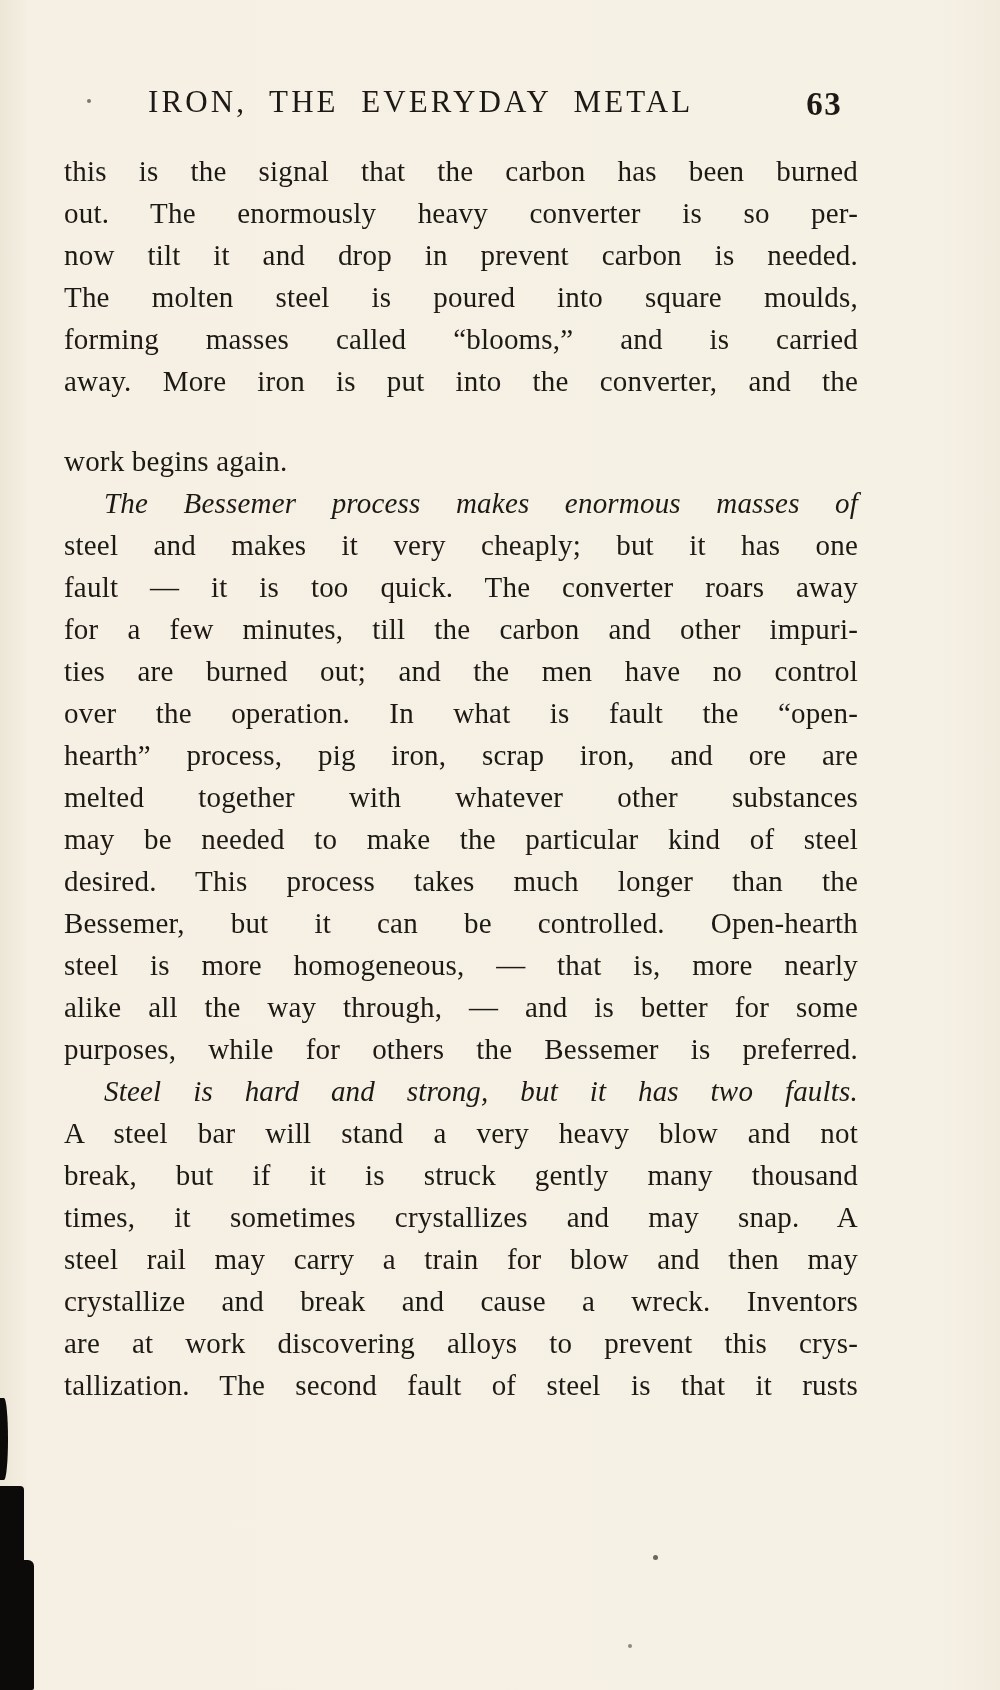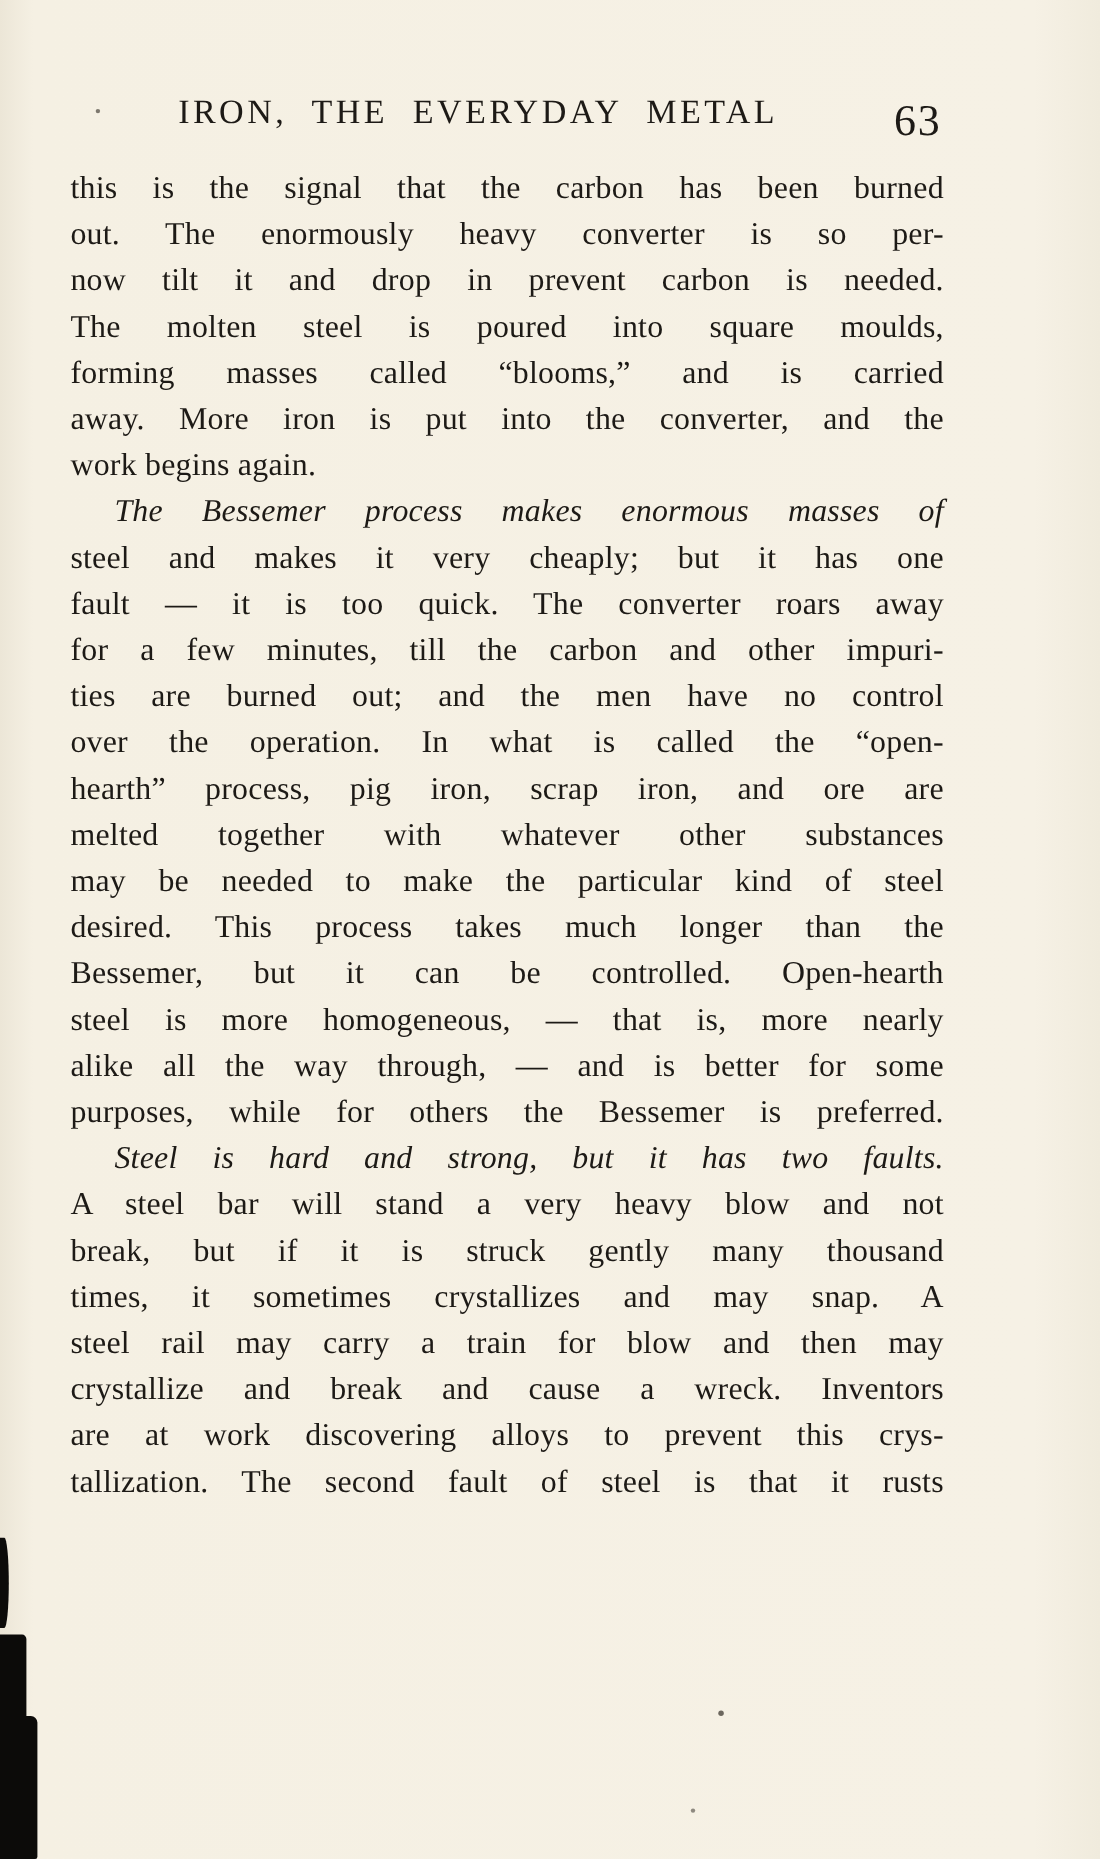--- a/index.html
+++ b/index.html
@@ -13,55 +13,57 @@
     height: 1690px;
     margin: 0 auto;
     background: linear-gradient(90deg, #ece6d7 0%, #f5f0e3 3%, #f6f1e5 94%, #f0ebdd 100%);
     overflow: hidden;
     font-family: "Liberation Serif", "DejaVu Serif", serif;
     color: #1d1a16;
   }
   .running-head {
     position: absolute;
     top: 84px;
-    left: 68px;
+    left: 54px;
     width: 794px;
     height: 40px;
   }
   .running-head .title {
     position: absolute;
     left: 94px;
     top: 0;
     font-size: 31px;
     letter-spacing: 0.10em;
     word-spacing: 0.38em;
     white-space: nowrap;
   }
   .running-head .folio {
     position: absolute;
     right: 6px;
     top: 2px;
-    font-size: 40px;
+    font-size: 33px;
     letter-spacing: 0.04em;
+    font-weight: bold;
   }
   .text-block {
     position: absolute;
     top: 150px;
     left: 64px;
     width: 794px;
   }
   .line {
     font-size: 29px;
     line-height: 42px;
     letter-spacing: 0.2px;
     text-align: justify;
     text-align-last: justify;
   }
   .line.last {
     text-align-last: left;
+    margin-top: 38px;
   }
   .line.indent {
     text-indent: 40px;
     font-style: italic;
   }
   
   .speck {
     position: absolute;
     background: #4a453c;
     border-radius: 50%;
@@ -105,21 +107,21 @@
       <div class="line">now tilt it and drop in prevent carbon is needed.</div>
       <div class="line">The molten steel is poured into square moulds,</div>
       <div class="line">forming masses called “blooms,” and is carried</div>
       <div class="line">away. More iron is put into the converter, and the</div>
       <div class="line last">work begins again.</div>
       <div class="line indent">The Bessemer process makes enormous masses of</div>
       <div class="line">steel and makes it very cheaply; but it has one</div>
       <div class="line">fault — it is too quick. The converter roars away</div>
       <div class="line">for a few minutes, till the carbon and other impuri-</div>
       <div class="line">ties are burned out; and the men have no control</div>
-      <div class="line">over the operation. In what is called the “open-</div>
+      <div class="line">over the operation. In what is fault the “open-</div>
       <div class="line">hearth” process, pig iron, scrap iron, and ore are</div>
       <div class="line">melted together with whatever other substances</div>
       <div class="line">may be needed to make the particular kind of steel</div>
       <div class="line">desired. This process takes much longer than the</div>
       <div class="line">Bessemer, but it can be controlled. Open-hearth</div>
       <div class="line">steel is more homogeneous, — that is, more nearly</div>
       <div class="line">alike all the way through, — and is better for some</div>
       <div class="line">purposes, while for others the Bessemer is preferred.</div>
       <div class="line indent">Steel is hard and strong, but it has two faults.</div>
       <div class="line">A steel bar will stand a very heavy blow and not</div>

